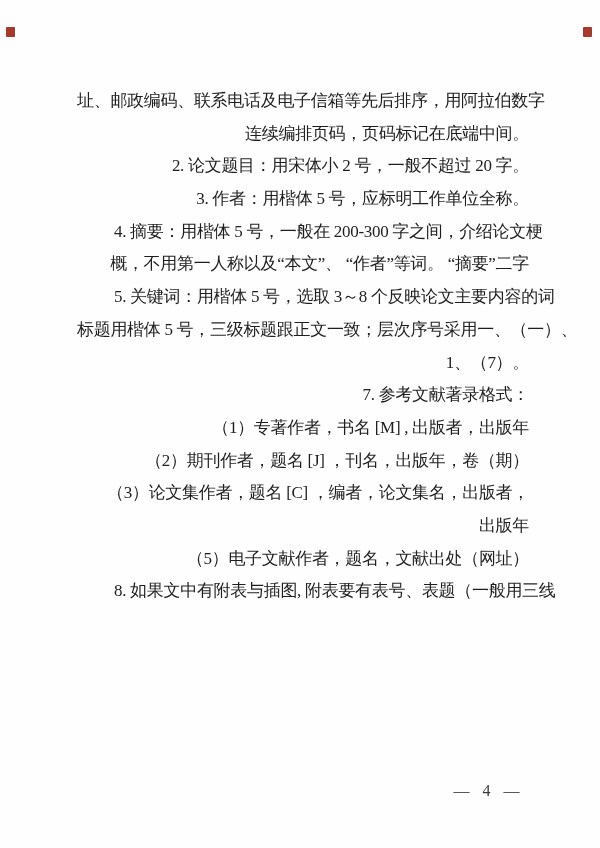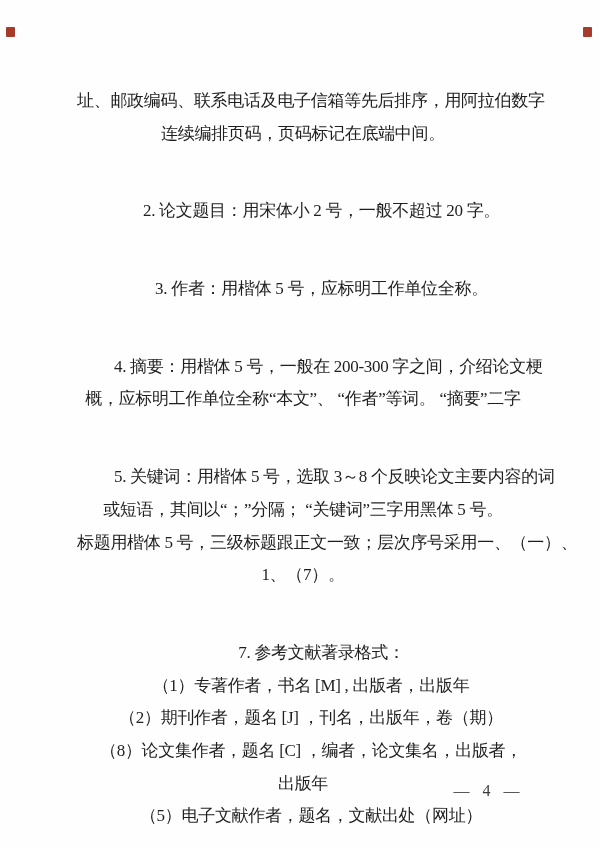--- a/index.html
+++ b/index.html
@@ -27,25 +27,25 @@
   .corner-mark.right { left: 583px; }
   .doc-body {
     position: absolute;
     left: 77px;
     top: 85px;
     width: 452px;
     font-size: 17px;
     line-height: 32.7px;
     letter-spacing: -0.3px;
     color: #1e1e1e;
-    text-align: center;
+    text-align: right;
     white-space: nowrap;
   }
   .line { height: 32.7px; }
-  .indent-num { padding-left: 37px; margin-top: 45px; }  
+  .indent-num { padding-left: 37px; }  
   .indent-ref { padding-left: 16px; }  
   .page-number {
     position: absolute;
     top: 782px;
     left: 447px;
     width: 80px;
     text-align: center;
     font-size: 16px;
     color: #3a3a3a;
     word-spacing: 7px;
@@ -59,28 +59,28 @@
 
   <div class="corner-mark left"></div>
   <div class="corner-mark right"></div>
 
   <div class="doc-body">
     <div class="line">址、邮政编码、联系电话及电子信箱等先后排序，用阿拉伯数字</div>
     <div class="line">连续编排页码，页码标记在底端中间。</div>
     <div class="line indent-num">2. 论文题目：用宋体小 2 号，一般不超过 20 字。</div>
     <div class="line indent-num">3. 作者：用楷体 5 号，应标明工作单位全称。</div>
     <div class="line indent-num">4. 摘要：用楷体 5 号，一般在 200-300 字之间，介绍论文梗</div>
-    <div class="line">概，应标明工作单位全称“本文”、 “作者”等词。 “摘要”二字</div>
+    <div class="line">概，不用第一人称以及“本文”、 “作者”等词。 “摘要”二字</div>
     <div class="line indent-num">5. 关键词：用楷体 5 号，选取 3～8 个反映论文主要内容的词</div>
-    <div class="line">或短语，其间以“；”分隔； “关键词”三字用黑体 5 号。</div>
     <div class="line">标题用楷体 5 号，三级标题跟正文一致；层次序号采用一、（一）、</div>
     <div class="line">1、（7）。</div>
     <div class="line indent-num">7. 参考文献著录格式：</div>
     <div class="line indent-ref">（1）专著作者，书名 [M] , 出版者，出版年</div>
     <div class="line indent-ref">（2）期刊作者，题名 [J] ，刊名，出版年，卷（期）</div>
-    <div class="line indent-ref">（8）论文集作者，题名 [C] ，编者，论文集名，出版者，</div>
+    <div class="line indent-ref">（3）论文集作者，题名 [C] ，编者，论文集名，出版者，</div>
     <div class="line">出版年</div>
     <div class="line indent-ref">（5）电子文献作者，题名，文献出处（网址）</div>
+    <div class="line indent-num">8. 如果文中有附表与插图, 附表要有表号、表题（一般用三线</div>
   </div>
 
   <div class="page-number">— 4 —</div>
 
 </div>
 
 </body></html>

